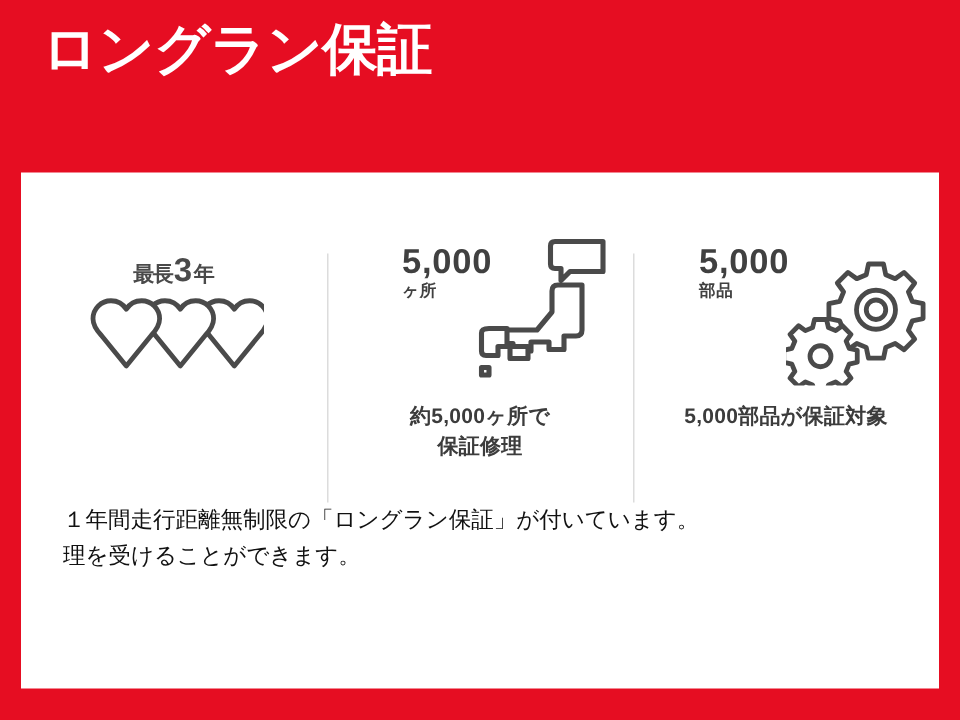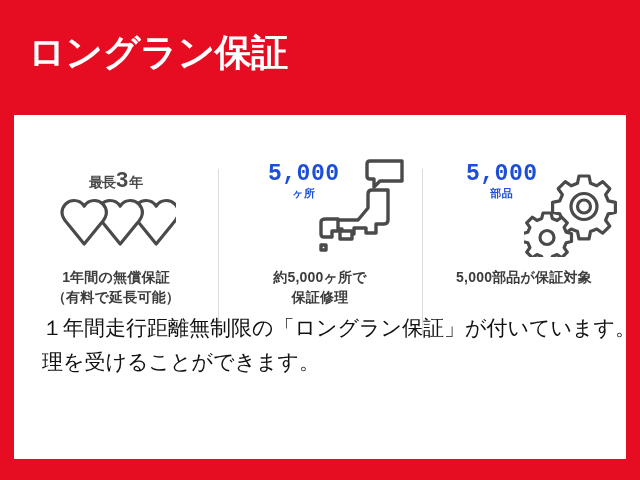--- a/index.html
+++ b/index.html
@@ -22,21 +22,21 @@
     color:#ffffff;
   }
   #kicker {
     font-size:19px;
     font-weight:bold;
     letter-spacing:.5px;
     line-height:1.25;
     white-space:nowrap;
   }
   #title-row {
-    margin-top:20px;
+    margin-top:0;
     display:flex;
     align-items:baseline;
     white-space:nowrap;
     justify-content:flex-end;
   }
   #title-main {
     font-size:37px;
     font-weight:bold;
     letter-spacing:-0.5px;
     line-height:1.05;
@@ -104,41 +104,40 @@
     color:#4a4a4a; font-weight:bold;
     margin-bottom:2px;
   }
   .c1-small { font-size:14px; letter-spacing:-1px; }
   .c1-big   { font-size:22px; margin:0 1px; }
   .c1-unit  { font-size:14px; }
 
   
   .num-label {
     position:absolute;
-    color:#1d4ed8;
-    font-weight:bold;
-    text-align:center;
+    color:#404040;
+    font-weight:bold;
+    text-align:left;
     line-height:1;
-    font-family:Liberation Mono, monospace;
   }
   .num-big { font-size:23px; letter-spacing:.5px; display:block; }
   .num-sub { font-size:11px; display:block; margin-top:3px; letter-spacing:.5px; }
 
   .c2-label { left:34px; top:8px; }
   .c3-label { left:28px; top:8px; }
 
   .c2-art { position:absolute; left:84px; top:2px; }
   .c3-art { position:absolute; left:86px; top:18px; }
 
   
   #paragraph {
     position:absolute;
-    left:28px; top:196px;
+    left:28px; top:220px;
     width:560px;
-    font-size:21px;
+    font-size:15px;
     color:#111111;
     line-height:1.62;
     letter-spacing:0px;
   }
   #paragraph div { white-space:nowrap; }
 </style>
 </head>
 <body>
 
 <div id="banner">
@@ -174,24 +173,20 @@
                            c-3-3.2-5.5-6.4-5.5-11z"></path>
                   <path d="M6 17.5c0-6.6 5.4-12 12-12 4.3 0 8.1 2.3 10.2 5.7
                            2.1-3.4 5.9-5.7 10.2-5.7 6.6 0 12 5.4 12 12
                            0 4.6-2.5 7.8-5.5 11L28.2 49 11.5 28.5
                            c-3-3.2-5.5-6.4-5.5-11z"></path>
                 </g>
               </svg>
             </span>
           </div>
         </div>
-        <div class="caption">
-          <div>1年間の無償保証</div>
-          <div>（有料で延長可能）</div>
-        </div>
       </div>
 
       <div class="feature">
         <div class="icon-block">
           <div class="num-label c2-label">
             <span class="num-big">5,000</span>
             <span class="num-sub">ヶ所</span>
           </div>
           <span class="c2-art">
             <svg width="90" height="100" viewBox="0 0 90 100">

